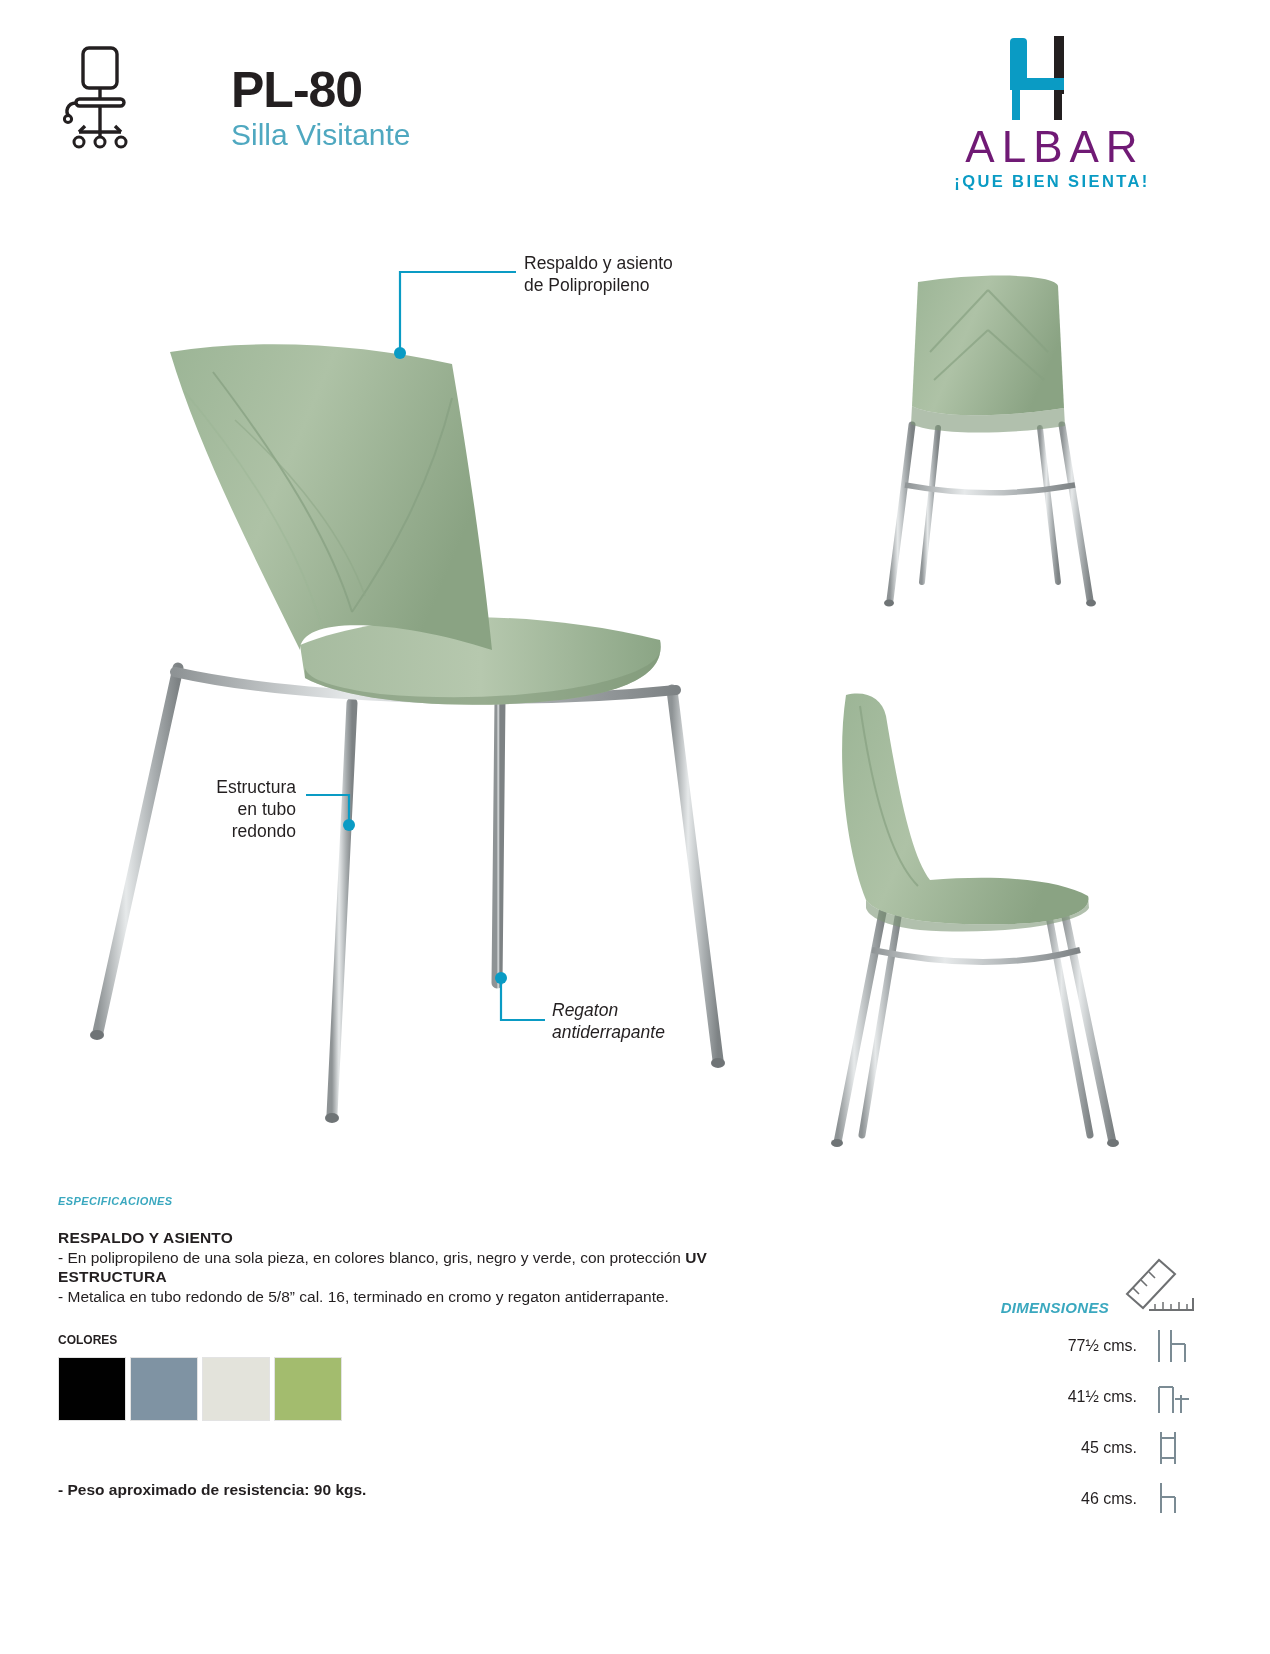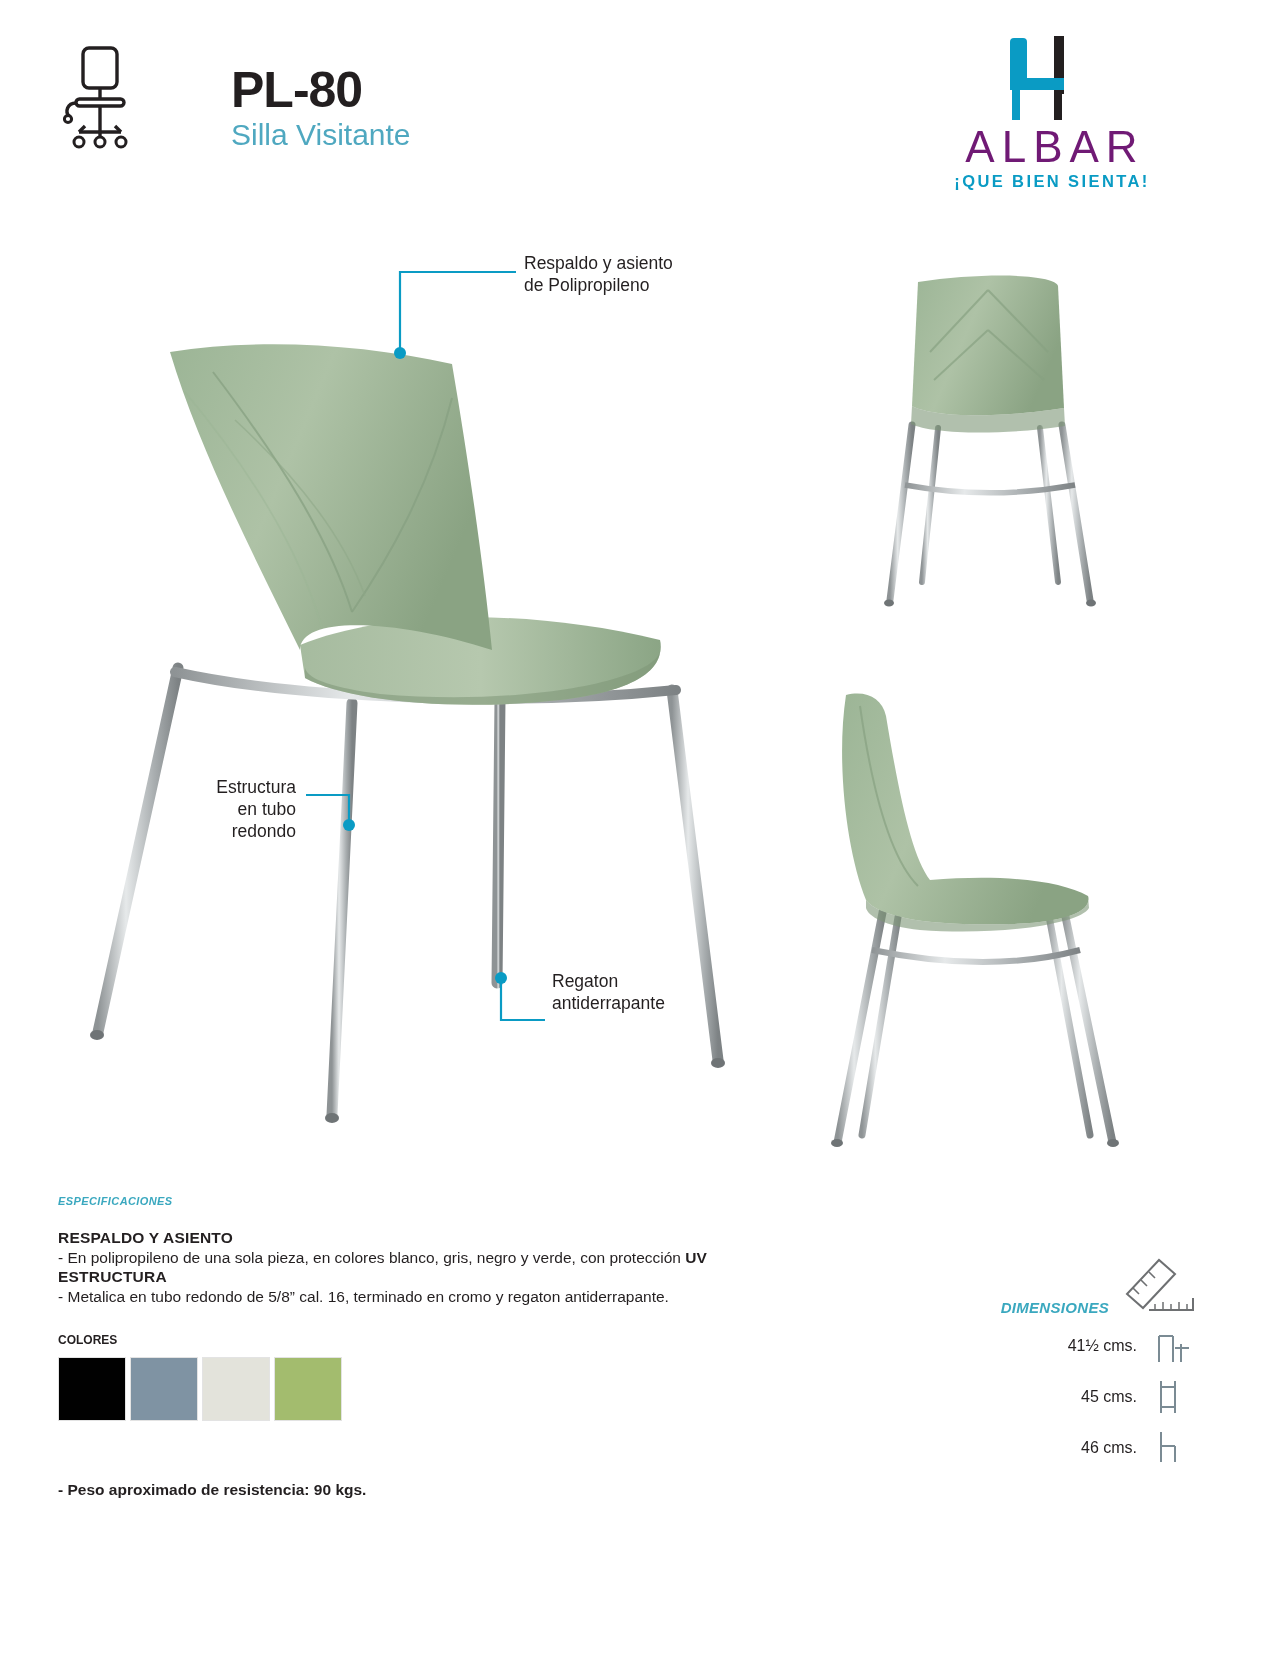--- a/index.html
+++ b/index.html
@@ -91,21 +91,21 @@
   }
 
   .callout-label {
     position: absolute;
     font-size: 17.5px;
     line-height: 22px;
     color: #231f20;
   }
   .callout-a { left: 524px; top: 252px; }
   .callout-b { left: 176px; top: 776px; text-align: right; width: 120px; }
-  .callout-c { left: 552px; top: 970px; }
+  .callout-c { left: 552px; top: 999px; font-style: italic; }
 
   .svg-layer {
     position: absolute;
     inset: 0;
     width: 1270px;
     height: 1654px;
     pointer-events: none;
   }
 
   
@@ -359,20 +359,29 @@
   <div class="dims-head">
     <span class="dims-title">DIMENSIONES</span>
     <svg width="78" height="66" viewBox="0 0 78 66">
       <path d="M8 40 L40 6 L56 20 L24 54 Z" fill="none" stroke="#6e7072" stroke-width="2"></path>
       <path d="M14 34 L20 40 M22 26 L28 32 M30 18 L36 24" stroke="#6e7072" stroke-width="1.6"></path>
       <path d="M30 56 L74 56 L74 44" fill="none" stroke="#6e7072" stroke-width="2"></path>
       <path d="M36 56 L36 50 M44 56 L44 48 M52 56 L52 50 M60 56 L60 48 M68 56 L68 50" stroke="#6e7072" stroke-width="1.5"></path>
     </svg>
   </div>
 
+  <div class="dim-row">
+    <span class="dim-val">77½ cms.</span>
+    <svg class="dim-icon" viewBox="0 0 52 40">
+      <line x1="14" y1="4" x2="14" y2="36" stroke="#7b8b94" stroke-width="2"></line>
+      <line x1="26" y1="4" x2="26" y2="36" stroke="#7b8b94" stroke-width="2"></line>
+      <line x1="26" y1="18" x2="40" y2="18" stroke="#7b8b94" stroke-width="2"></line>
+      <line x1="40" y1="18" x2="40" y2="36" stroke="#7b8b94" stroke-width="2"></line>
+    </svg>
+  </div>
 
   <div class="dim-row">
     <span class="dim-val">41½ cms.</span>
     <svg class="dim-icon" viewBox="0 0 52 40">
       <line x1="14" y1="10" x2="14" y2="36" stroke="#7b8b94" stroke-width="2"></line>
       <line x1="14" y1="10" x2="28" y2="10" stroke="#7b8b94" stroke-width="2"></line>
       <line x1="28" y1="10" x2="28" y2="36" stroke="#7b8b94" stroke-width="2"></line>
       <line x1="36" y1="18" x2="36" y2="36" stroke="#7b8b94" stroke-width="2"></line>
       <line x1="30" y1="22" x2="44" y2="22" stroke="#7b8b94" stroke-width="2"></line>
     </svg>

